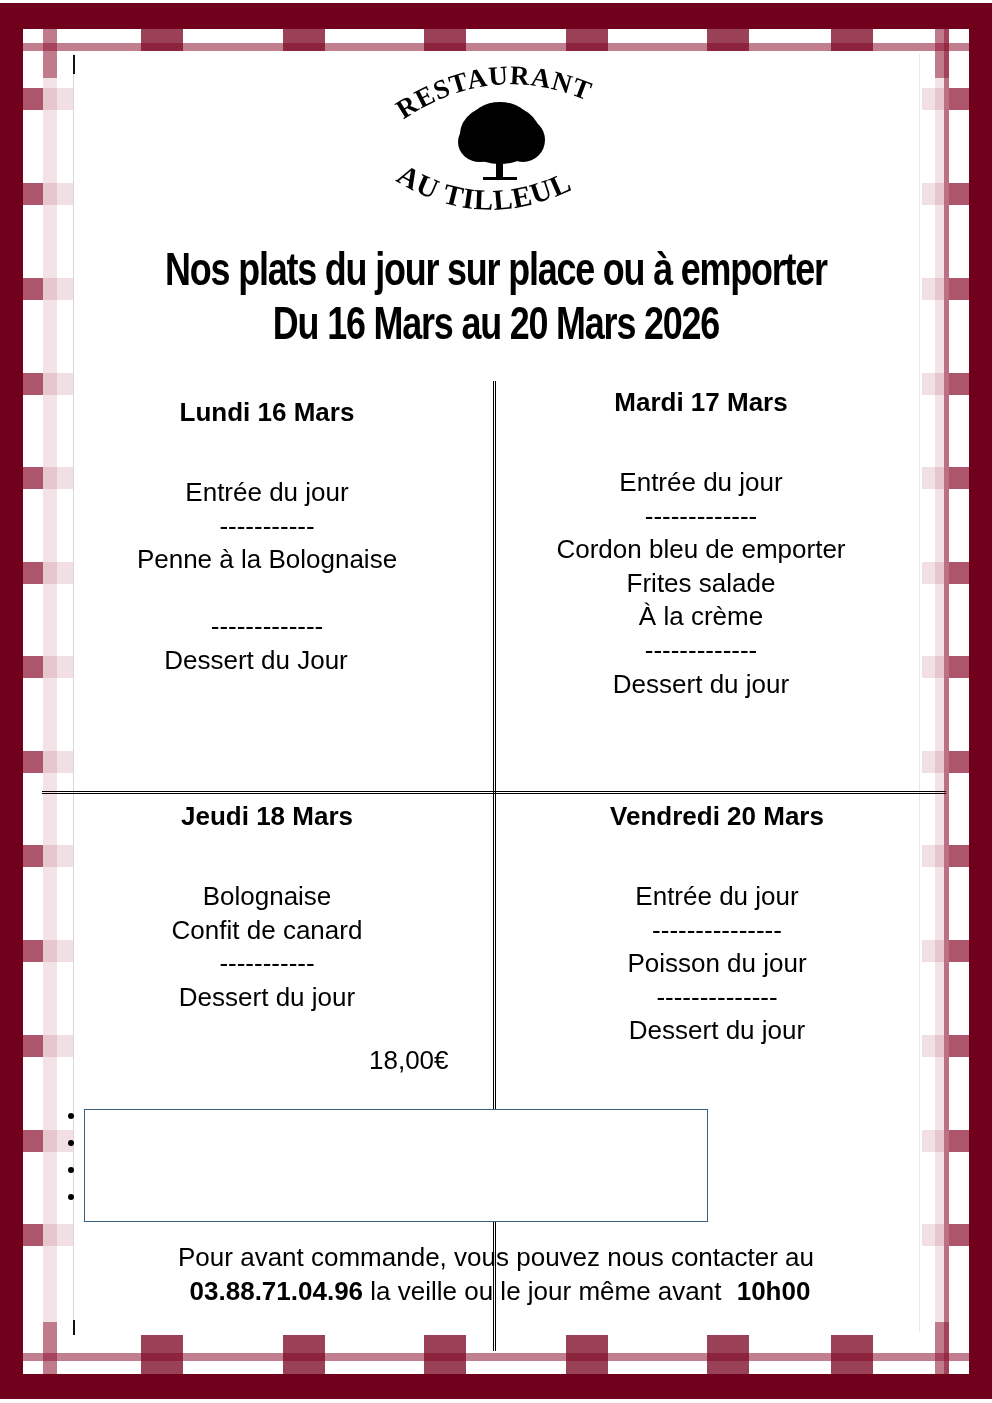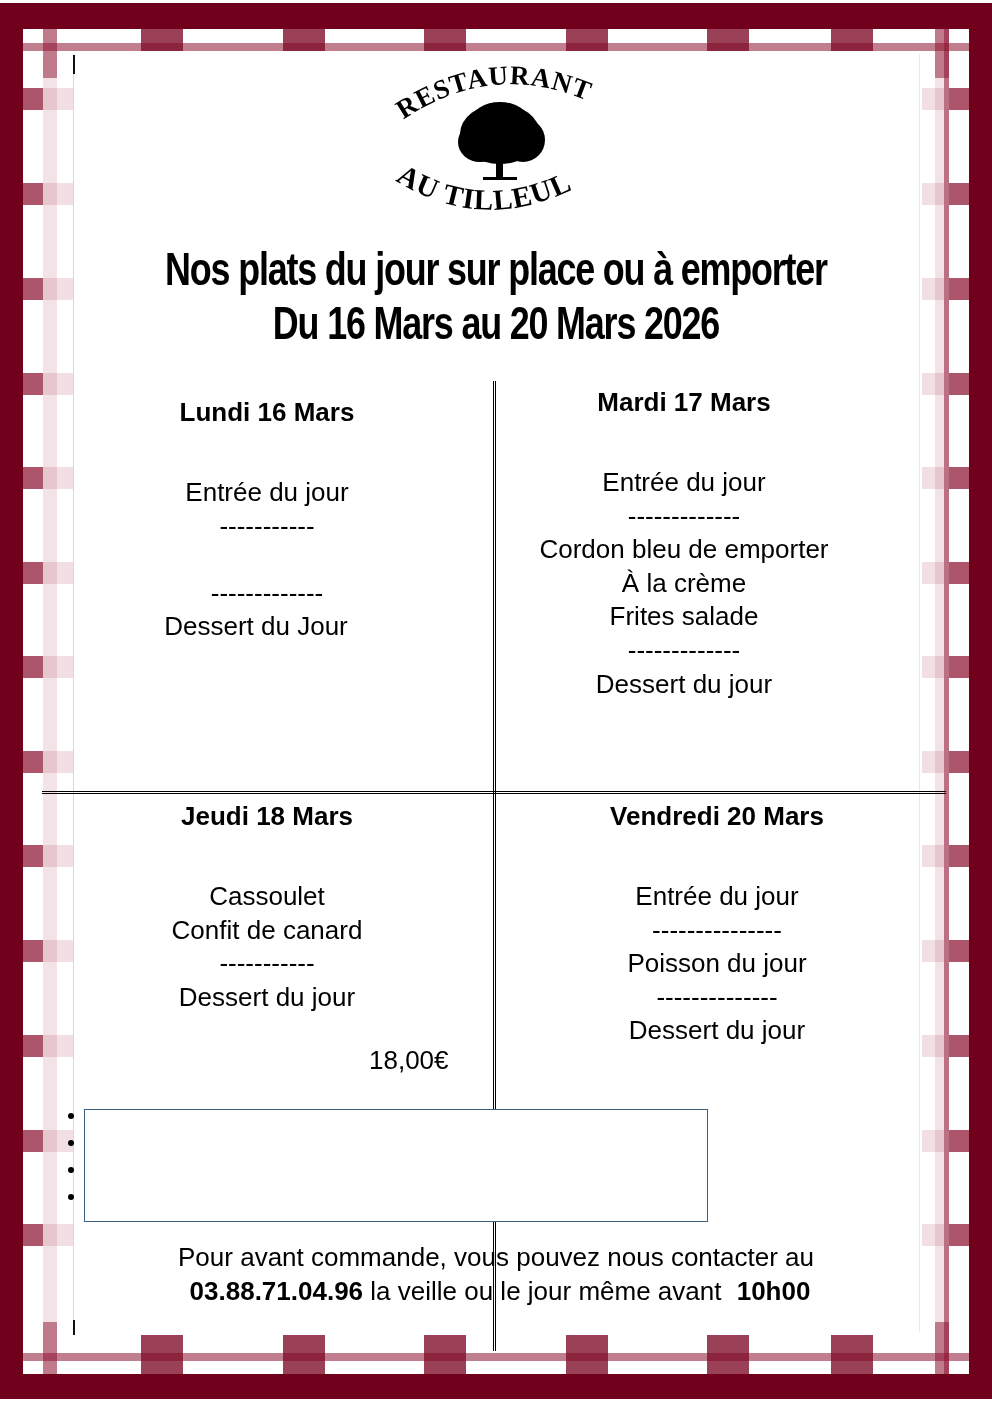--- a/index.html
+++ b/index.html
@@ -53,21 +53,21 @@
 
   
   .vline { position: absolute; left: 493px; top: 381px; width: 1px; height: 970px; border-left: 1px solid #000; border-right: 1px solid #000; }
   .hline { position: absolute; left: 42px; top: 791px; width: 904px; height: 1px; border-top: 1px solid #000; border-bottom: 1px solid #000; }
 
   .cell { position: absolute; text-align: center; color: #000; font-size: 26px; line-height: 33.6px; }
   .cell .day { font-weight: bold; font-size: 26px; height: 33px; }
   .cell .gap { height: 47px; }
   .cell .line { white-space: pre; }
   .cell-lundi { left: 42px; top: 396px; width: 450px; }
-  .cell-mardi { left: 469px; top: 386px; width: 430px; }
+  .cell-mardi { left: 486px; top: 386px; width: 430px; }
   .cell-jeudi { left: 42px; top: 800px; width: 450px; }
   .cell-vendredi { left: 497px; top: 800px; width: 440px; }
   .price { position: absolute; left: 369px; top: 1045px; font-size: 26px; color: #000; }
 
   .bullets { position: absolute; left: 68px; top: 1113px; }
   .bullets span { display: block; width: 6px; height: 6px; border-radius: 50%; background: #000; margin-bottom: 21px; }
 
   .textbox { position: absolute; left: 84px; top: 1109px; width: 622px; height: 111px; border: 1px solid #3d6080; background: #fff; }
 
   .footer { position: absolute; left: 0; width: 992px; text-align: center; font-size: 26px; color: #000; line-height: 34px; top: 1240px; }
@@ -190,41 +190,42 @@
 <div class="title title-2">Du 16 Mars au 20 Mars  2026</div>
 
 <div class="vline"></div>
 <div class="hline"></div>
 
 <div class="cell cell-lundi">
   <div class="day">Lundi 16 Mars</div>
   <div class="gap"></div>
   <div class="line">Entrée du jour</div>
   <div class="line">-----------</div>
+  <div class="line">Penne à la Bolognaise</div>
   <div class="line" style="height:33.6px"></div>
   <div class="line">-------------</div>
   <div class="line" style="margin-left:-22px">Dessert du Jour</div>
 </div>
 
 <div class="cell cell-mardi">
   <div class="day">Mardi 17 Mars</div>
   <div class="gap"></div>
   <div class="line">Entrée du jour</div>
   <div class="line">-------------</div>
   <div class="line">Cordon bleu de emporter</div>
+  <div class="line">Frites salade</div>
   <div class="line">À la crème</div>
-  <div class="line">Frites salade</div>
   <div class="line">-------------</div>
   <div class="line">Dessert du jour</div>
 </div>
 
 <div class="cell cell-jeudi">
   <div class="day">Jeudi 18 Mars</div>
   <div class="gap"></div>
-  <div class="line">Cassoulet</div>
+  <div class="line">Bolognaise</div>
   <div class="line">Confit de canard</div>
   <div class="line">-----------</div>
   <div class="line">Dessert du jour</div>
 </div>
 <div class="price">18,00€</div>
 
 <div class="cell cell-vendredi">
   <div class="day">Vendredi 20 Mars</div>
   <div class="gap"></div>
   <div class="line">Entrée du jour</div>

